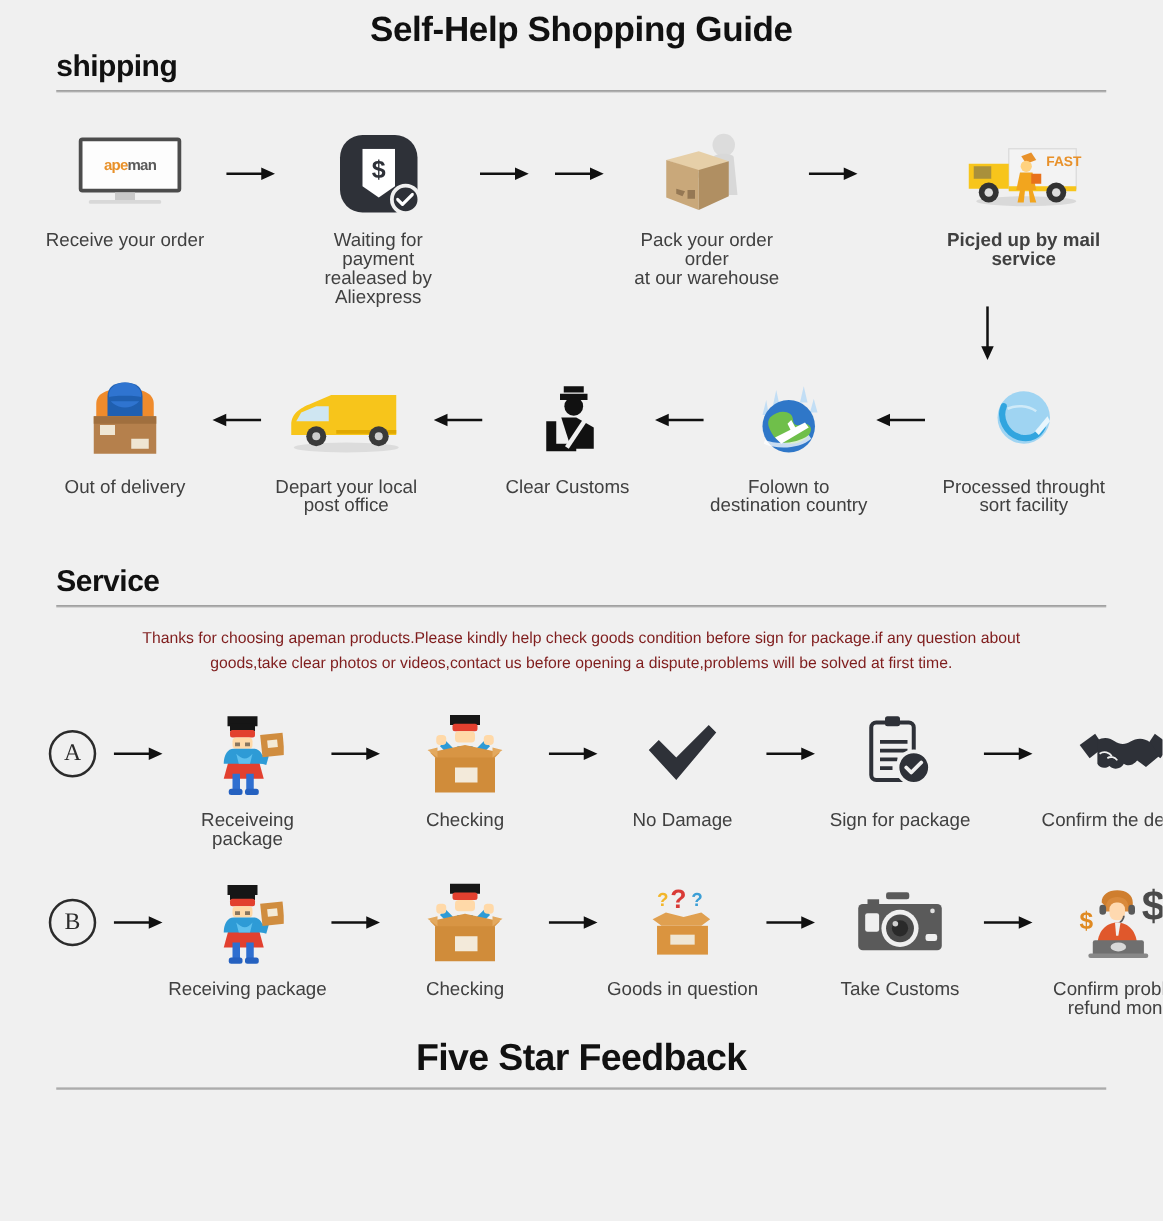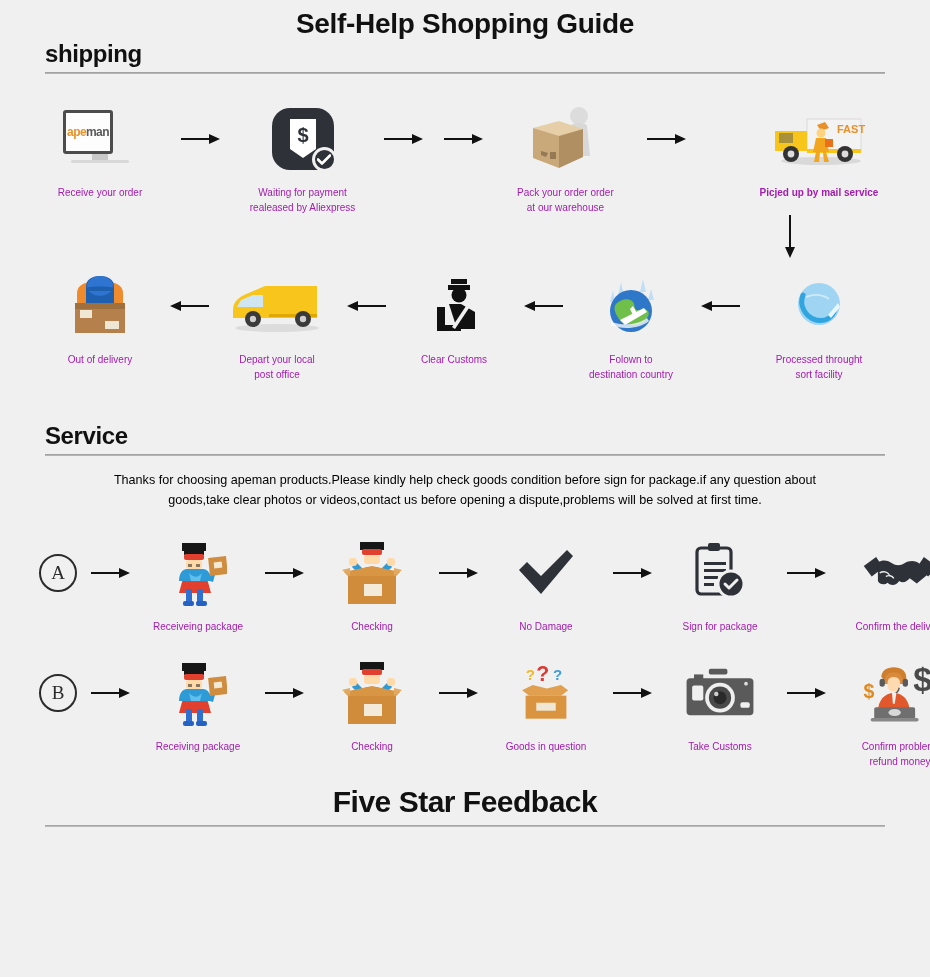--- a/index.html
+++ b/index.html
@@ -49,45 +49,45 @@
   }
   .icon-box {
     height:78px;
     display:flex;
     align-items:center;
     justify-content:center;
     width:100%;
   }
   .caption {
     margin-top:7px;
-    font-size:10px;
+    font-size:15px;
     line-height:15px;
     text-align:center;
-    color:#a21caf;
+    color:#404040;
   }
   .arrow {
     flex:0 0 auto;
     width:46px;
     height:78px;
     display:flex;
     align-items:center;
     justify-content:center;
   }
   .arrow svg { display:block; }
 
   
   .v-arrow-wrap { height:48px; position:relative; }
   .v-arrow { position:absolute; left:782px; top:0; }
 
   .service-text {
     padding: 14px 62px 0 62px;
     font-size: 12.6px;
     line-height: 20px;
     text-align:center;
-    color:#000000;
+    color:#7f1d1d;
   }
 
   .circle-label {
     width:38px; height:38px; border-radius:50%;
     border:2px solid #2b2b2b;
     display:flex; align-items:center; justify-content:center;
     font-size:19px; color:#2b2b2b;
     font-family:"Liberation Serif", serif;
   }
   .step.tiny { width:60px; }
@@ -97,21 +97,21 @@
     font-size:30px;
     font-weight:bold;
     color:#111;
     letter-spacing:-0.5px;
   }
   .bottom-rule { margin: 6px 45px 0 45px; height:2px; background:linear-gradient(to bottom,#9a9a9a,#c6c6c6); }
 
   
   .monitor { position:relative; width:74px; height:58px; }
   .mon-screen {
-    width:50px;height:44px;border:3px solid #4c4c4c;border-radius:3px;background:#fdfdfd;
+    width:82px;height:44px;border:3px solid #4c4c4c;border-radius:3px;background:#fdfdfd;
     display:flex;align-items:center;justify-content:center;
   }
   .mon-logo { font-size:12px; font-weight:bold; letter-spacing:-0.6px; font-family:"Liberation Sans",sans-serif;}
   .mon-logo .a { color:#e8912a; }
   .mon-logo .b { color:#5a5a5a; }
   .mon-stand { width:16px;height:6px;background:#c9c9c9;margin:0 auto; }
   .mon-base { width:58px;height:3px;background:#d8d8d8;margin:0 auto;border-radius:2px; }
 
   .pay-badge { position:relative;width:62px;height:62px; }
   .pay-sq { width:62px;height:62px;background:#2e3138;border-radius:18px; }

